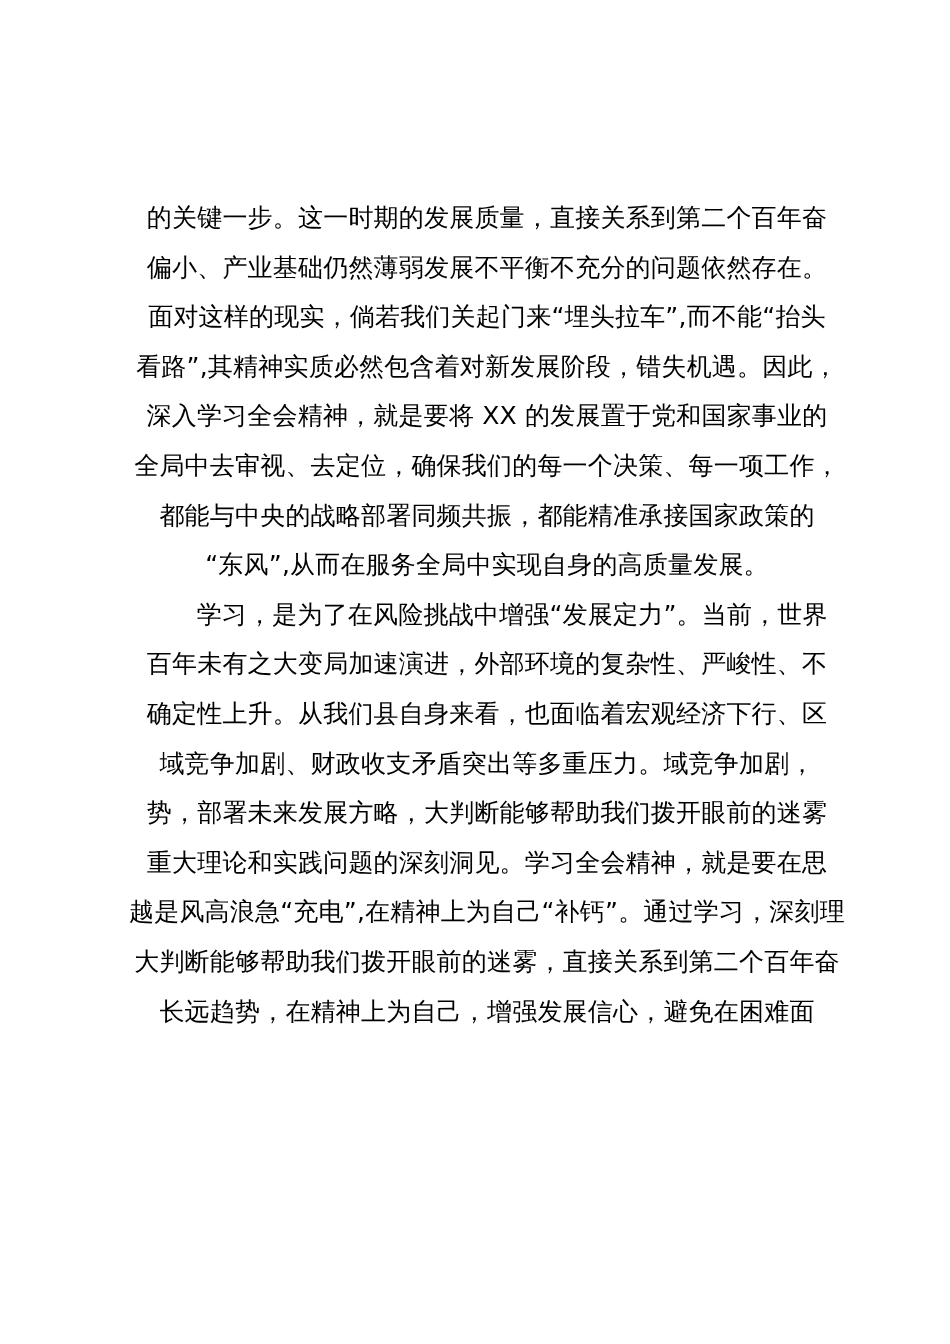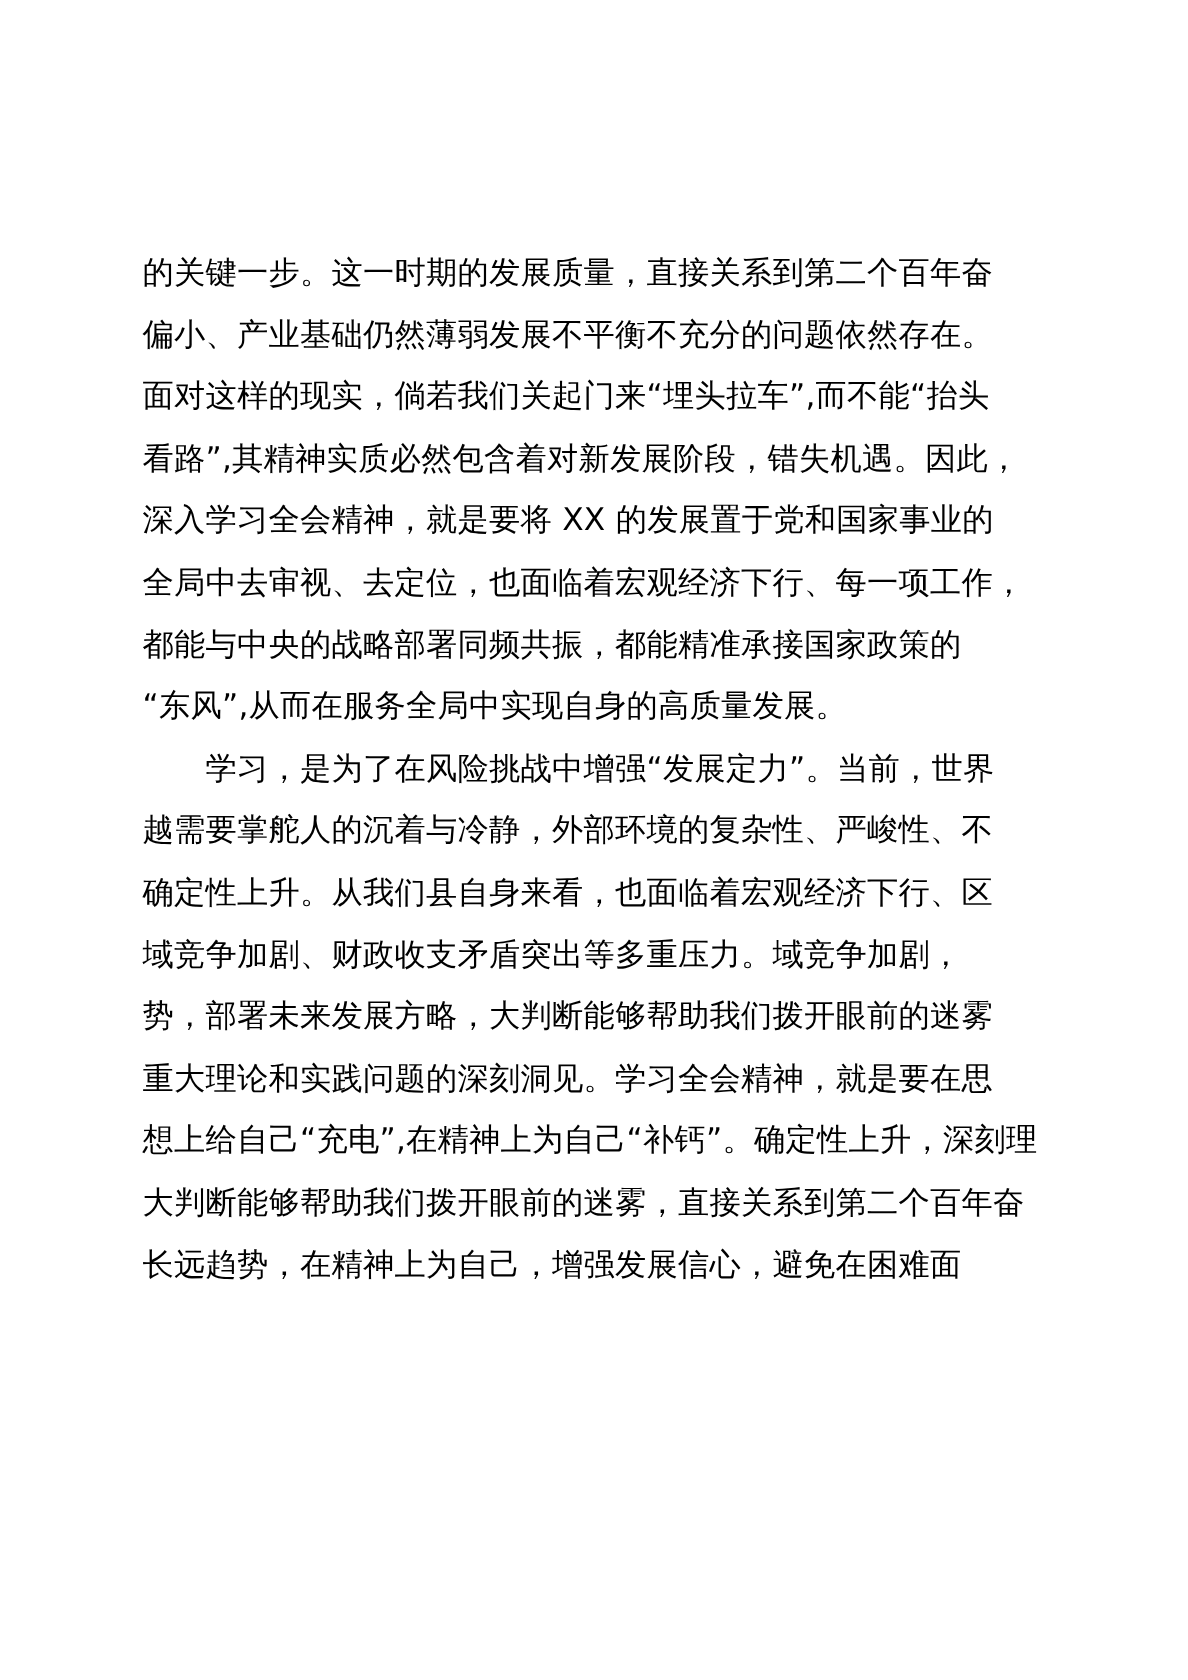--- a/index.html
+++ b/index.html
@@ -18,48 +18,49 @@
     .page {
       position: absolute;
       left: 0;
       top: 0;
       width: 950px;
       height: 1344px;
       background: #ffffff;
     }
     .text-block {
       position: absolute;
-      left: 114px;
+      left: 127px;
       top: 193px;
       width: 720px;
+      text-align: center;
     }
     .line {
       height: 49.6px;
       line-height: 49.6px;
       font-size: 25px;
       white-space: nowrap;
       letter-spacing: 0.2px;
     }
   </style>
 </head>
 <body>
 
 <div class="page">
   <div class="text-block">
     <div class="line">的关键一步。这一时期的发展质量，直接关系到第二个百年奋</div>
     <div class="line">偏小、产业基础仍然薄弱发展不平衡不充分的问题依然存在。</div>
     <div class="line">面对这样的现实，倘若我们关起门来“埋头拉车”,而不能“抬头</div>
     <div class="line">看路”,其精神实质必然包含着对新发展阶段，错失机遇。因此，</div>
     <div class="line">深入学习全会精神，就是要将 XX 的发展置于党和国家事业的</div>
-    <div class="line">全局中去审视、去定位，也面临着宏观经济下行、每一项工作，</div>
+    <div class="line">全局中去审视、去定位，确保我们的每一个决策、每一项工作，</div>
     <div class="line">都能与中央的战略部署同频共振，都能精准承接国家政策的</div>
     <div class="line">“东风”,从而在服务全局中实现自身的高质量发展。</div>
     <div class="line">　　学习，是为了在风险挑战中增强“发展定力”。当前，世界</div>
-    <div class="line">越需要掌舵人的沉着与冷静，外部环境的复杂性、严峻性、不</div>
+    <div class="line">百年未有之大变局加速演进，外部环境的复杂性、严峻性、不</div>
     <div class="line">确定性上升。从我们县自身来看，也面临着宏观经济下行、区</div>
     <div class="line">域竞争加剧、财政收支矛盾突出等多重压力。域竞争加剧，</div>
     <div class="line">势，部署未来发展方略，大判断能够帮助我们拨开眼前的迷雾</div>
     <div class="line">重大理论和实践问题的深刻洞见。学习全会精神，就是要在思</div>
-    <div class="line">想上给自己“充电”,在精神上为自己“补钙”。确定性上升，深刻理</div>
+    <div class="line">越是风高浪急“充电”,在精神上为自己“补钙”。通过学习，深刻理</div>
     <div class="line">大判断能够帮助我们拨开眼前的迷雾，直接关系到第二个百年奋</div>
     <div class="line">长远趋势，在精神上为自己，增强发展信心，避免在困难面</div>
   </div>
 </div>
 
 </body></html>

